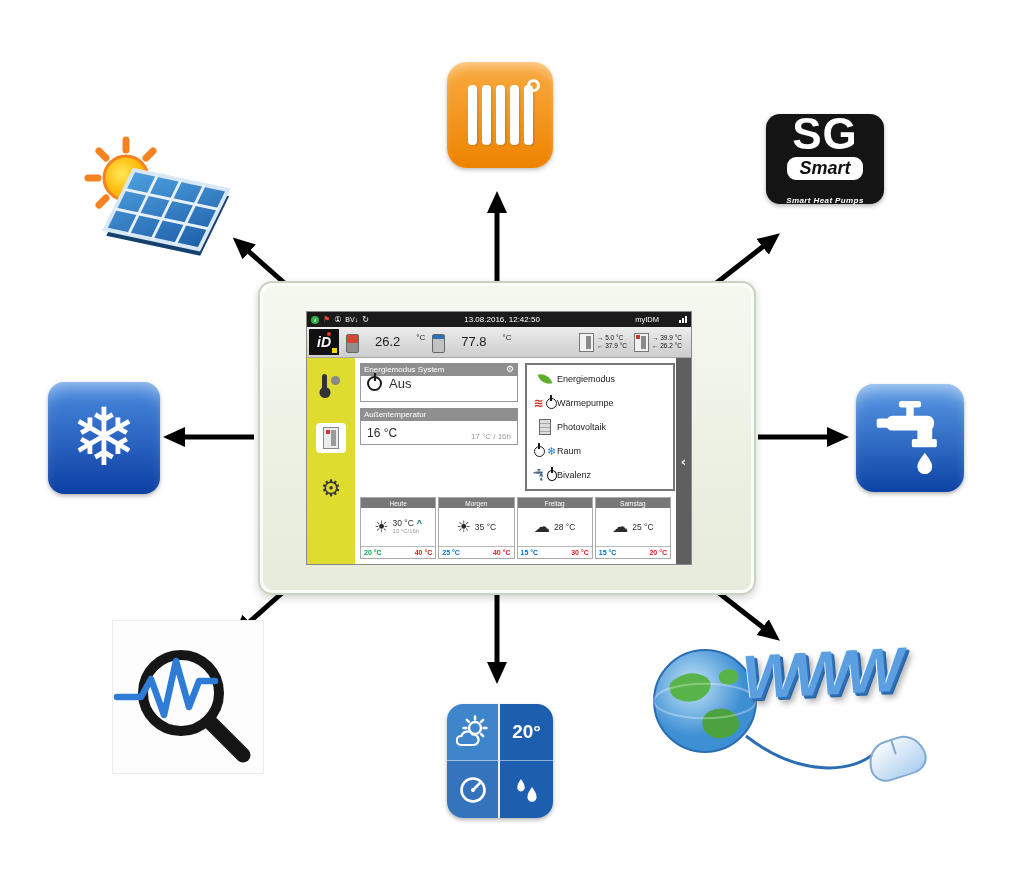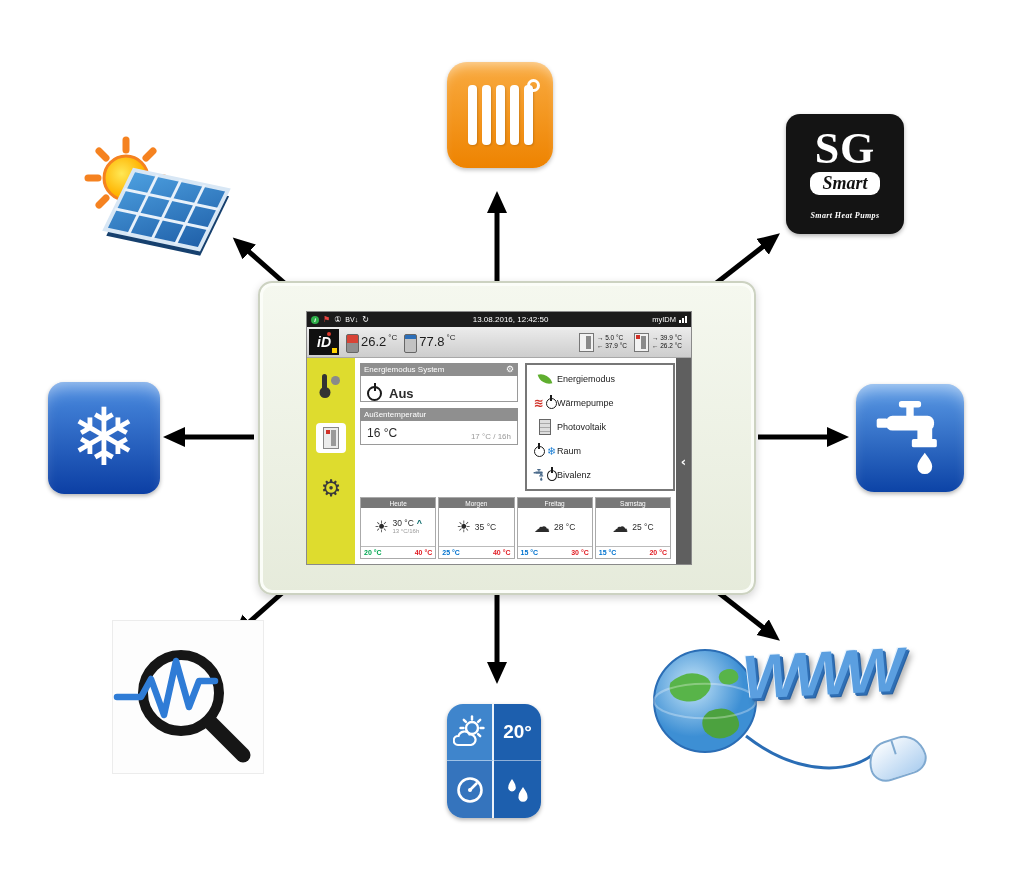--- a/index.html
+++ b/index.html
@@ -13,40 +13,40 @@
   
   .sat{position:absolute;}
   #sat-solar{left:82px;top:126px;width:156px;height:146px;}
 
   #sat-radiator{left:447px;top:62px;width:106px;height:106px;background:linear-gradient(180deg,#f9ab41,#ee8300);
     border-radius:20px;display:flex;align-items:center;justify-content:center;gap:5px;
     box-shadow:inset 0 10px 14px -8px rgba(255,255,255,.6),0 2px 4px rgba(0,0,0,.25);}
   .rad-bar{width:9px;height:60px;background:#fff;border-radius:4px;box-shadow:1px 1px 2px rgba(0,0,0,.15);}
   .rad-deg{position:absolute;top:17px;right:13px;width:7px;height:7px;border:3px solid #fff;border-radius:50%;}
 
-  #sat-sg{left:786px;top:114px;width:118px;height:120px;background:#141414;border-radius:14px;
-    display:flex;flex-direction:column;align-items:center;justify-content:center;box-shadow:0 2px 4px rgba(0,0,0,.3);font-family:Liberation Serif, serif;}
+  #sat-sg{left:766px;top:114px;width:118px;height:90px;background:#141414;border-radius:14px;
+    display:flex;flex-direction:column;align-items:center;justify-content:center;box-shadow:0 2px 4px rgba(0,0,0,.3);}
   .sg-top{color:#fff;font-weight:bold;font-size:44px;line-height:.95;letter-spacing:1px;}
   .sg-ready{background:#fff;color:#111;font-weight:bold;font-style:italic;font-size:18px;padding:1px 12px;border-radius:9px;margin-top:2px;}
   .sg-sub{color:#fff;font-size:8px;font-weight:bold;font-style:italic;margin-top:16px;letter-spacing:.4px;}
 
   #sat-tap{left:856px;top:384px;width:108px;height:108px;border-radius:18px;
     background:linear-gradient(180deg,#5b9be6,#0c43a6);display:flex;align-items:center;justify-content:center;color:#fff;
     box-shadow:inset 0 14px 18px -10px rgba(255,255,255,.6),0 2px 4px rgba(0,0,0,.3);}
 
   #sat-www{left:650px;top:636px;width:300px;height:155px;}
   .www-text{position:absolute;left:92px;top:2px;font-size:62px;font-weight:bold;font-style:italic;letter-spacing:-7px;
     color:#5b9fe0;transform:rotate(-3deg);
     text-shadow:-1px -1px 0 #eaf4fd,2px 2px 0 #2f6fb5,3px 3px 0 #2a63a3,5px 6px 6px rgba(0,0,0,.35);}
   .mouse{position:absolute;left:218px;top:102px;width:54px;height:36px;background:linear-gradient(160deg,#ffffff,#aacdef);
     border:2px solid #7fa9d0;border-radius:28px 28px 22px 22px/32px 32px 20px 20px;transform:rotate(-18deg);}
   .mouse::after{content:"";position:absolute;left:50%;top:0;width:2px;height:14px;background:#7fa9d0;transform:translateX(-50%);}
   .cable{position:absolute;left:0;top:0;}
 
-  #sat-weather{left:447px;top:704px;width:94px;height:114px;border-radius:16px;overflow:hidden;
+  #sat-weather{left:447px;top:704px;width:106px;height:114px;border-radius:16px;overflow:hidden;
     display:grid;grid-template-columns:1fr 1fr;grid-template-rows:1fr 1fr;
     box-shadow:inset 0 12px 16px -10px rgba(255,255,255,.5),0 2px 4px rgba(0,0,0,.3);}
   .wq{display:flex;align-items:center;justify-content:center;}
   .wq.tl{background:#3f85cc;border-right:2px solid rgba(255,255,255,.9);border-bottom:1px solid rgba(255,255,255,.5);}
   .wq.tr{background:#1d5fae;border-bottom:1px solid rgba(255,255,255,.5);}
   .wq.bl{background:#3574bd;border-right:2px solid rgba(255,255,255,.9);}
   .wq.br{background:#1d5fae;}
   .wq-temp{color:#fff;font-weight:bold;font-size:19px;}
 
   #sat-diag{left:112px;top:620px;width:150px;height:152px;background:#fdfdfd;border:1px solid #ececec;}
@@ -65,35 +65,35 @@
 
   
   .statusbar{height:15px;flex:0 0 auto;background:#1b1b1b;color:#fff;display:flex;align-items:center;gap:4px;padding:0 4px;font-size:7.5px;}
   .info-dot{width:8px;height:8px;border-radius:50%;background:#2fae4a;color:#fff;font-size:6px;font-weight:bold;
     display:flex;align-items:center;justify-content:center;font-style:italic;}
   .sb-flag{color:#e84440;font-size:8px;line-height:1;}
   .sb-one{font-size:8px;line-height:1;}
   .sb-bv{font-size:7px;}
   .sb-sync{font-size:8px;line-height:1;}
   .sb-datetime{flex:1;text-align:center;font-size:8px;}
-  .sb-right{display:flex;align-items:flex-start;gap:3px;}
+  .sb-right{display:flex;align-items:flex-start;gap:20px;}
   .signal-bars{display:flex;align-items:flex-end;gap:1px;height:8px;}
   .signal-bars i{display:block;width:2px;background:#fff;}
   .signal-bars i:nth-child(1){height:3px;}
   .signal-bars i:nth-child(2){height:5px;}
   .signal-bars i:nth-child(3){height:7px;}
 
   
   .headerbar{height:30px;flex:0 0 auto;background:linear-gradient(180deg,#ececec,#cdcdcd);border-bottom:1px solid #a8a8a8;
     display:flex;align-items:center;gap:7px;padding:0 5px 0 2px;}
   .logo{width:30px;height:26px;background:#101010;color:#fff;position:relative;display:flex;align-items:center;justify-content:center;
     font-weight:bold;font-style:italic;font-size:14px;flex:0 0 auto;}
   .logo-yellow{position:absolute;right:2px;bottom:2px;width:5px;height:5px;background:#ffd400;}
   .logo-red{position:absolute;right:8px;top:3px;width:4px;height:4px;background:#e03a2f;border-radius:50%;}
-  .temp-group{display:flex;align-items:flex-start;gap:2px;}
+  .temp-group{display:flex;align-items:flex-start;gap:16px;}
   .tank-icon{width:11px;height:17px;border:1px solid #666;border-radius:2px;margin-top:2px;}
   .tank-icon.storage{background:linear-gradient(180deg,#d84336 0 45%,#8f8f8f 45%);}
   .tank-icon.hotwater{background:linear-gradient(180deg,#2d6fb8 0 22%,#c2c2c2 22%);}
   .temp-value{font-size:13px;color:#1d1d1d;line-height:20px;}
   .temp-unit{font-size:8px;color:#1d1d1d;line-height:12px;}
   .circuit-group{display:flex;align-items:center;gap:3px;}
   .circuit-group.first{margin-left:auto;}
   .circuit-group.second{margin-right:4px;}
   .door-icon{width:13px;height:17px;border:1px solid #777;background:#f2f2f2;position:relative;}
   .door-icon::after{content:"";position:absolute;right:2px;top:2px;bottom:2px;width:5px;background:#8a8a8a;}
@@ -110,21 +110,21 @@
   .boiler-btn{width:30px;height:30px;background:#fff;border-radius:4px;display:flex;align-items:center;justify-content:center;}
   .boiler-glyph{width:14px;height:20px;border:1px solid #888;background:#ececec;position:relative;}
   .boiler-glyph::after{content:"";position:absolute;right:2px;top:2px;bottom:2px;width:5px;background:#9a9a9a;}
   .boiler-glyph::before{content:"";position:absolute;left:2px;top:2px;width:4px;height:4px;background:#d03128;}
   .gear-glyph{font-size:23px;color:#3a3a3a;line-height:1;}
 
   .content{position:absolute;left:48px;right:0;top:0;bottom:0;}
   .left-col{position:absolute;left:5px;top:5px;width:158px;}
   .section-head{background:#8f8f8f;color:#fff;font-size:8px;height:13px;display:flex;align-items:center;justify-content:space-between;padding:0 4px;}
   .gear-small{font-size:9px;color:#fff;line-height:1;}
-  .mode-box{border:1px solid #9a9a9a;border-top:none;height:25px;display:flex;align-items:flex-end;gap:7px;padding:0 6px;background:#fff;margin-bottom:6px;font-weight:bold;}
+  .mode-box{border:1px solid #9a9a9a;border-top:none;height:25px;display:flex;align-items:flex-start;gap:7px;padding:0 6px;background:#fff;margin-bottom:6px;}
   .mode-value{font-size:13px;color:#2b2b2b;}
   .outdoor-box{border:1px solid #9a9a9a;border-top:none;height:23px;display:flex;align-items:center;justify-content:space-between;padding:0 6px;background:#fff;}
   .outdoor-value{font-size:12px;color:#2b2b2b;text-align:center;}
   .outdoor-detail{font-size:8px;color:#9a9a9a;align-self:flex-end;margin-bottom:3px;}
 
   .power{position:relative;width:11px;height:11px;border:1.5px solid #1a1a1a;border-radius:50%;display:inline-block;box-sizing:border-box;}
   .power::after{content:"";position:absolute;left:50%;top:-4px;transform:translateX(-50%);width:2px;height:6px;background:#1a1a1a;}
   .power.lg{width:15px;height:15px;border-width:2px;}
   .power.lg::after{height:8px;top:-5px;}
 

